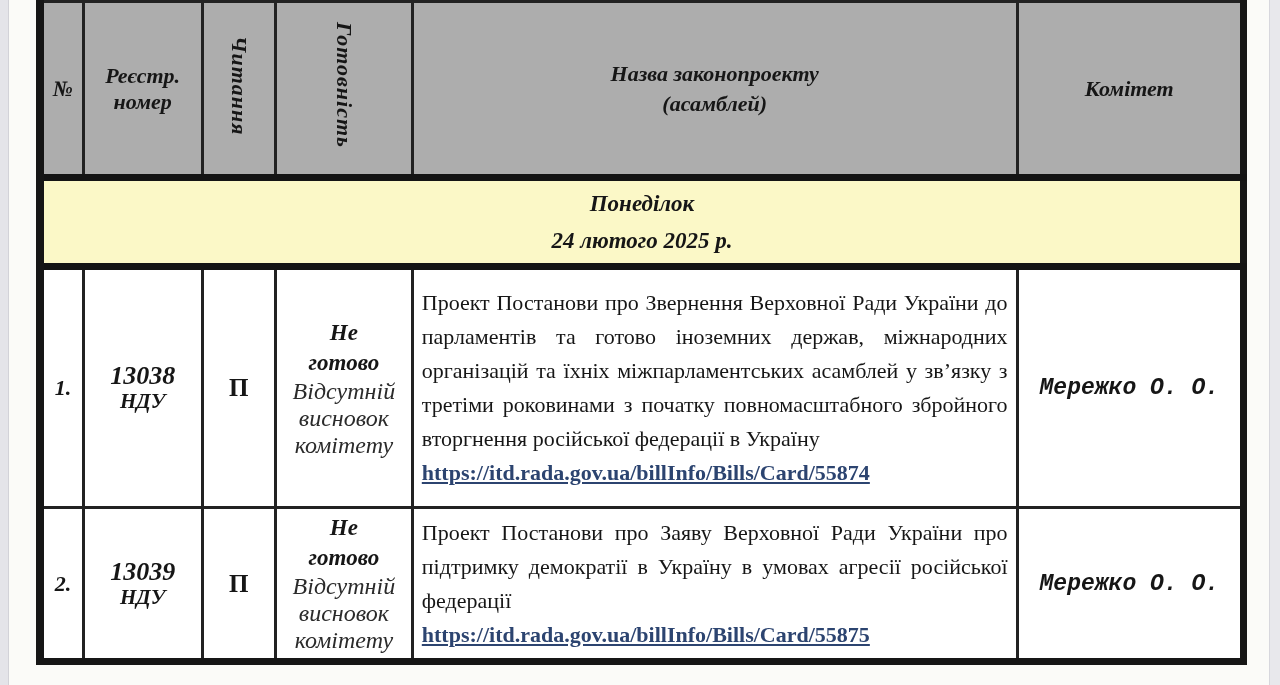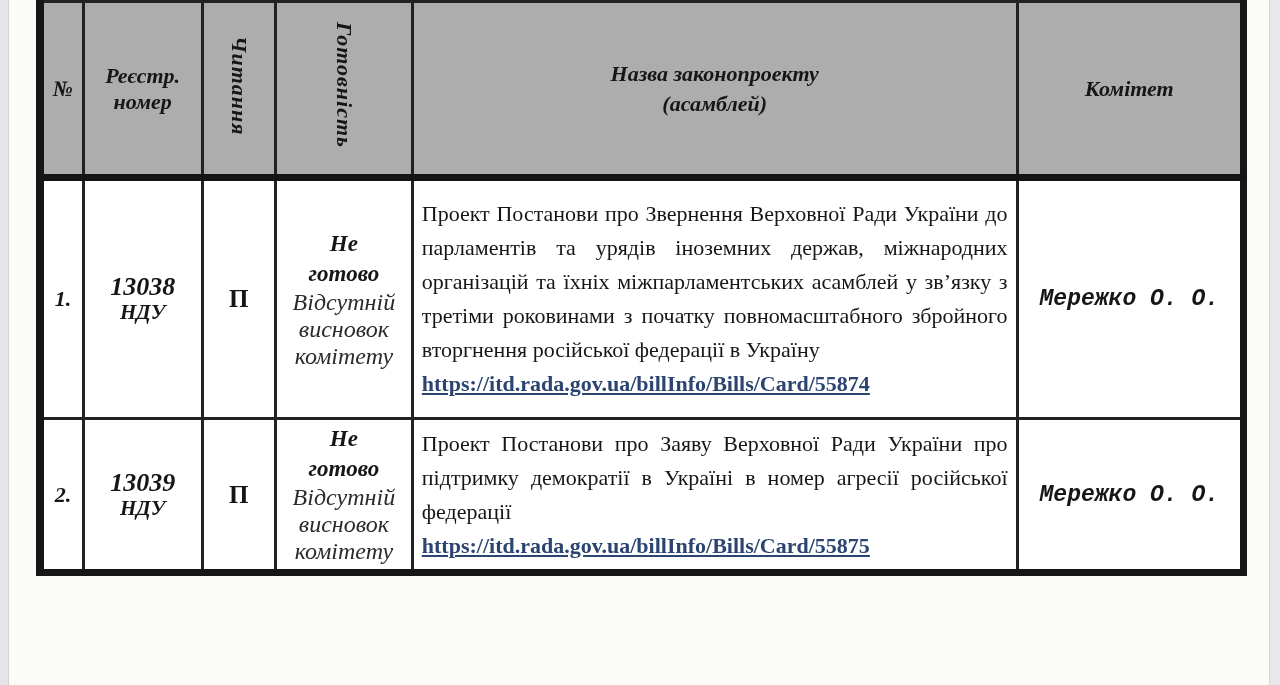--- a/index.html
+++ b/index.html
@@ -166,38 +166,44 @@
     </th>
     <th>
       <span class="hdr-line">Назва законопроекту</span>
       <span class="hdr-line">(асамблей)</span>
     </th>
     <th>
       <span>Комітет</span>
     </th>
   </tr>
 
+  <tr class="day-row">
+    <td colspan="6">
+      <span class="day-line">Понеділок</span>
+      <span class="day-line">24 лютого 2025 р.</span>
+    </td>
+  </tr>
 
   <tr class="bill-row bill-row-1">
     <td class="c-num">
       <span>1.</span>
     </td>
     <td class="c-reg">
       <span class="reg-number">13038</span>
       <span class="reg-suffix">НДУ</span>
     </td>
     <td class="c-reading">
       <span>П</span>
     </td>
     <td class="c-ready">
       <span class="ready-title">Не готово</span>
       <span class="ready-note">Відсутній висновок комітету</span>
     </td>
     <td class="c-title">
-      <div class="bill-title">Проект Постанови про Звернення Верховної Ради України до парламентів та урядів іноземних держав, міжнародних організацій та їхніх міжпарламентських асамблей у зв’язку з третіми роковинами з початку повномасштабного збройного вторгнення російської федерації в Україну</div>
+      <div class="bill-title">Проект Постанови про Звернення Верховної Ради України до парламентів та готово іноземних держав, міжнародних організацій та їхніх міжпарламентських асамблей у зв’язку з третіми роковинами з початку повномасштабного збройного вторгнення російської федерації в Україну</div>
       <div class="bill-link-line">
         <a>https://itd.rada.gov.ua/billInfo/Bills/Card/55874</a>
       </div>
     </td>
     <td class="c-committee">
       <span>Мережко О. О.</span>
     </td>
   </tr>
 
   <tr class="bill-row bill-row-2">
@@ -209,21 +215,21 @@
       <span class="reg-suffix">НДУ</span>
     </td>
     <td class="c-reading">
       <span>П</span>
     </td>
     <td class="c-ready">
       <span class="ready-title">Не готово</span>
       <span class="ready-note">Відсутній висновок комітету</span>
     </td>
     <td class="c-title">
-      <div class="bill-title">Проект Постанови про Заяву Верховної Ради України про підтримку демократії в Україні в номер агресії російської федерації</div>
+      <div class="bill-title">Проект Постанови про Заяву Верховної Ради України про підтримку демократії в Україну в умовах агресії російської федерації</div>
       <div class="bill-link-line">
         <a>https://itd.rada.gov.ua/billInfo/Bills/Card/55875</a>
       </div>
     </td>
     <td class="c-committee">
       <span>Мережко О. О.</span>
     </td>
   </tr>
 </tbody>
   </table>

